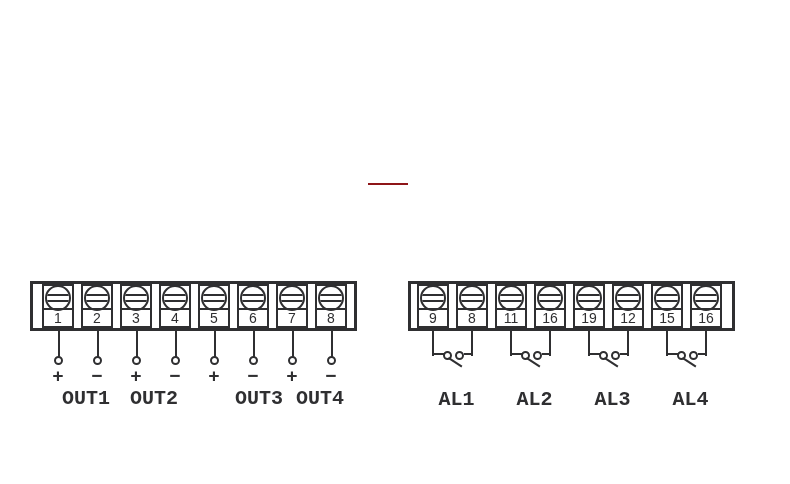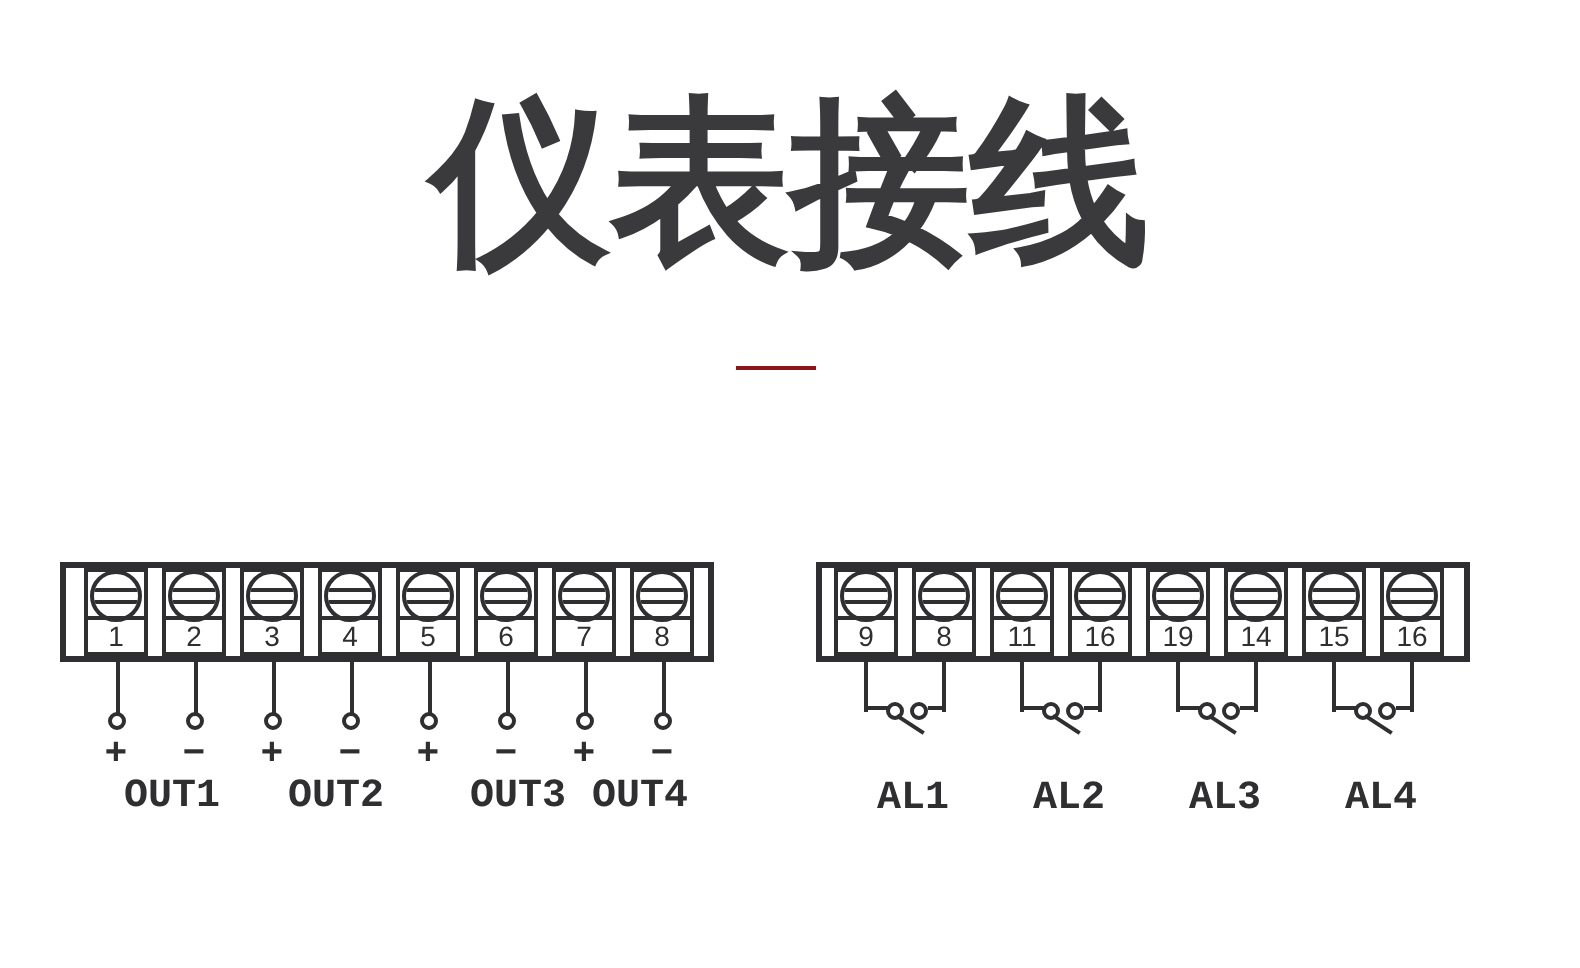--- a/index.html
+++ b/index.html
@@ -64,21 +64,20 @@
     font-family:"Liberation Mono",monospace;font-size:20px;font-weight:700;color:#2f2f31;
   }
   .chan.out{top:387px;}
   .chan.al{top:388px;}
 </style>
 </head>
 <body>
 
 <div class="canvas">
 
-  <h1 class="title">仪表接线</h1>
   <div class="title-underline"></div>
 
   <div class="tbox left">
     <div class="cell">
         <div class="screw">
           <i class="slot s1"></i>
           <i class="slot s2"></i>
         </div>
         <div class="num">1</div>
       </div>
@@ -154,21 +153,21 @@
   <div class="sign" style="left:49px">+</div>
   <div class="sign" style="left:88px">−</div>
   <div class="sign" style="left:127px">+</div>
   <div class="sign" style="left:166px">−</div>
   <div class="sign" style="left:205px">+</div>
   <div class="sign" style="left:244px">−</div>
   <div class="sign" style="left:283px">+</div>
   <div class="sign" style="left:322px">−</div>
 
   <div class="chan out" style="left:56px">OUT1</div>
-  <div class="chan out" style="left:138px">OUT2</div>
+  <div class="chan out" style="left:124px">OUT2</div>
   <div class="chan out" style="left:229px">OUT3</div>
   <div class="chan out" style="left:290px">OUT4</div>
 
   <div class="tbox right">
     <div class="cell">
         <div class="screw">
           <i class="slot s1"></i>
           <i class="slot s2"></i>
         </div>
         <div class="num">9</div>
@@ -199,21 +198,21 @@
           <i class="slot s1"></i>
           <i class="slot s2"></i>
         </div>
         <div class="num">19</div>
       </div>
     <div class="cell">
         <div class="screw">
           <i class="slot s1"></i>
           <i class="slot s2"></i>
         </div>
-        <div class="num">14</div>
+        <div class="num">12</div>
       </div>
     <div class="cell">
         <div class="screw">
           <i class="slot s1"></i>
           <i class="slot s2"></i>
         </div>
         <div class="num">15</div>
       </div>
     <div class="cell">
         <div class="screw">

